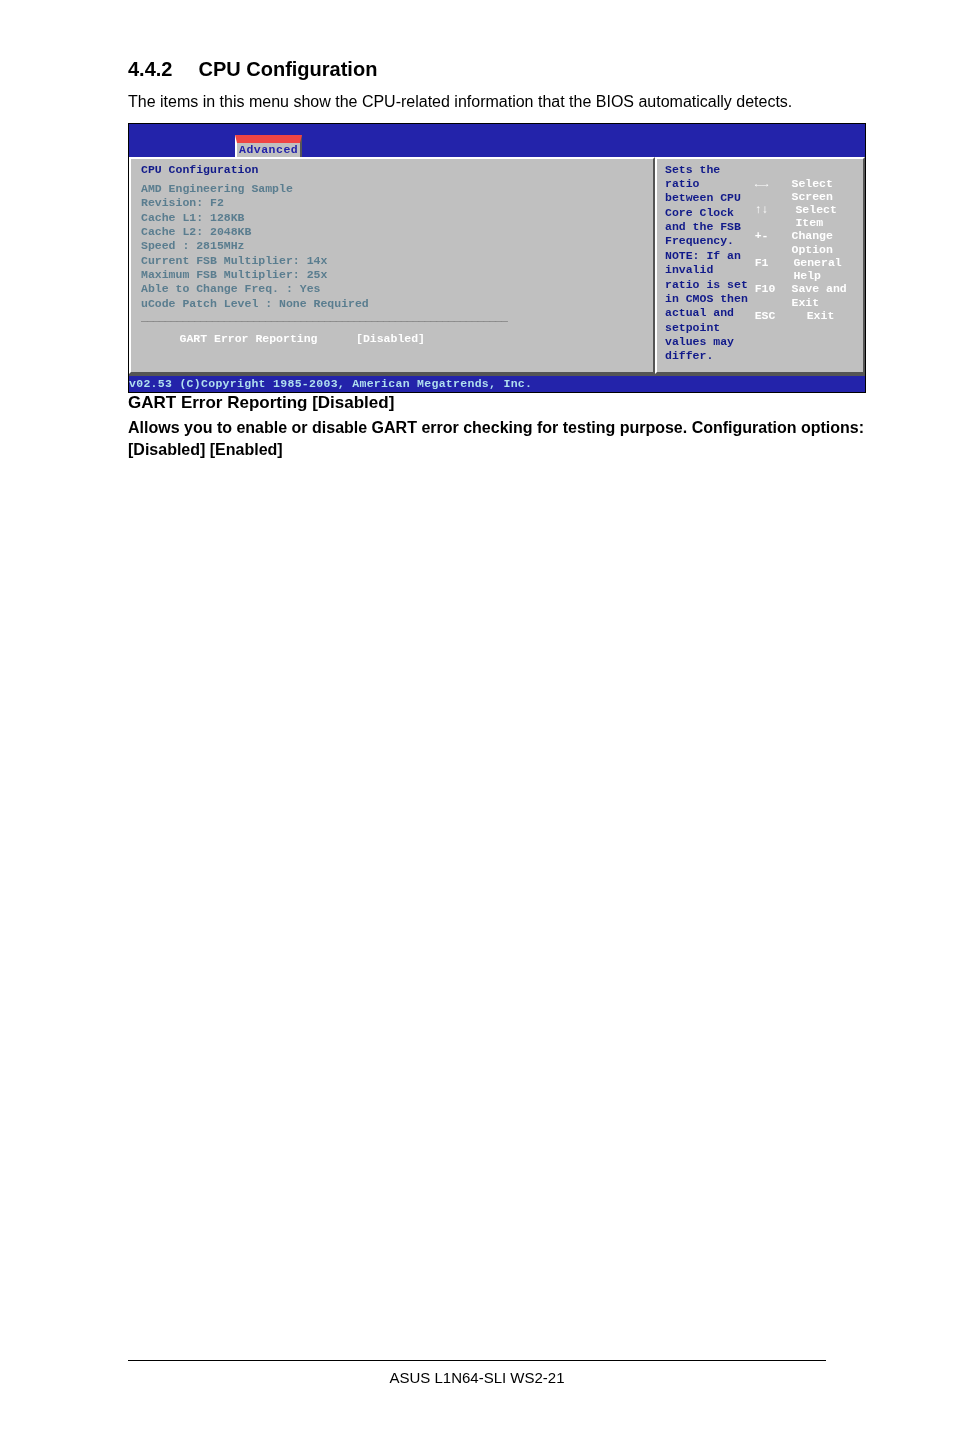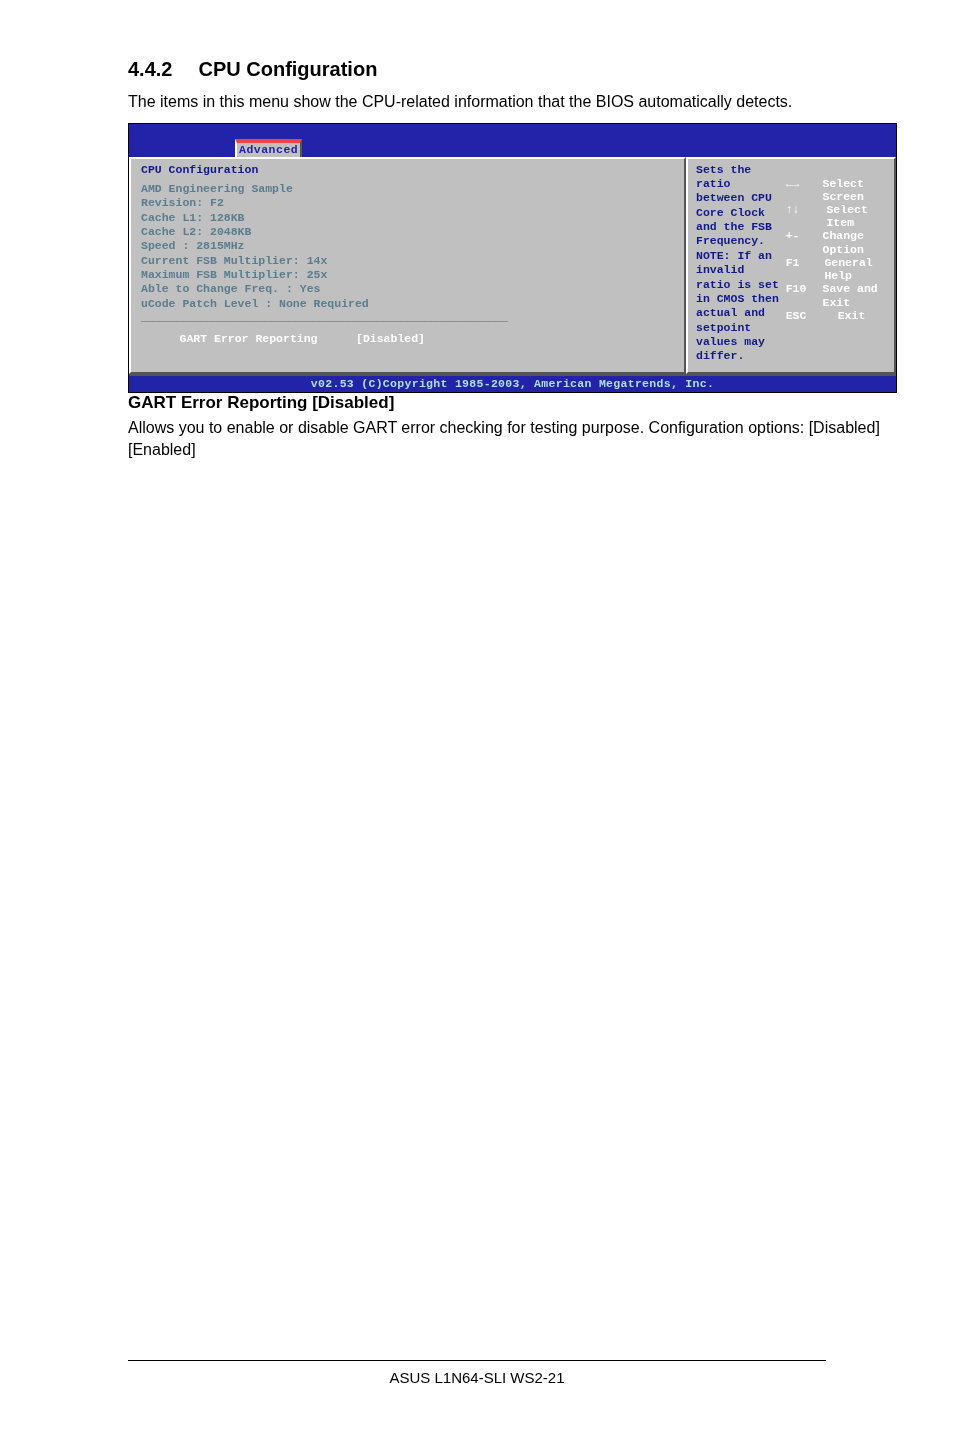--- a/index.html
+++ b/index.html
@@ -4,21 +4,21 @@
 <style>
   * { margin: 0; padding: 0; box-sizing: border-box; }
   body {
     font-family: Arial, Helvetica, sans-serif;
     width: 954px;
     height: 1438px;
     background: #ffffff;
     position: relative;
   }
   .page-content {
-    padding: 58px 57px 0 128px;
+    padding: 58px 88px 0 128px;
   }
   .section-heading {
     font-size: 20px;
     font-weight: bold;
     margin-bottom: 10px;
   }
   .section-number { display: inline-block; margin-right: 26px; }
   .intro-text {
     font-size: 16px;
     line-height: 1.35;
@@ -45,21 +45,21 @@
   .bios-tab {
     position: absolute;
     left: 106px;
     bottom: 0;
     background: #c0c0c0;
     color: #2323aa;
     font-weight: bold;
     letter-spacing: 0.5px;
     padding: 0 2px;
     border-left: 2px solid #fff;
-    border-top: 4px solid #ef4444;
+    border-top: 8px solid #ef4444;
     border-right: 2px solid #555;
   }
   .bios-body {
     display: flex;
     background: #c0c0c0;
     border-bottom: 2px solid #555;
   }
   .bios-left {
     flex: 1;
     border: 2px solid #fff;
@@ -95,33 +95,34 @@
     display: flex;
     flex-direction: row;
   }
   .help-text { line-height: 1.25; }
   .nav-block { margin-top: 14px; color: #ffffff; }
   .nav-row { display:flex; }
   .nav-key { width: 52px; }
   .bios-footer {
     background: #2323aa;
     color: #b0dfef;
-    text-align: center;
+    text-align: left;
     font-weight: bold;
     padding: 1px 0 2px 0;
     letter-spacing: 0.3px;
   }
   .subheading {
     font-size: 17px;
     font-weight: bold;
     margin-bottom: 4px;
   }
   .body-text {
     font-size: 16px;
     line-height: 1.35;
+    font-weight: bold;
   }
   .page-footer {
     position: absolute;
     bottom: 52px;
     left: 128px;
     right: 128px;
     border-top: 1px solid #000;
     padding-top: 8px;
     display: flex;
     justify-content: center;

